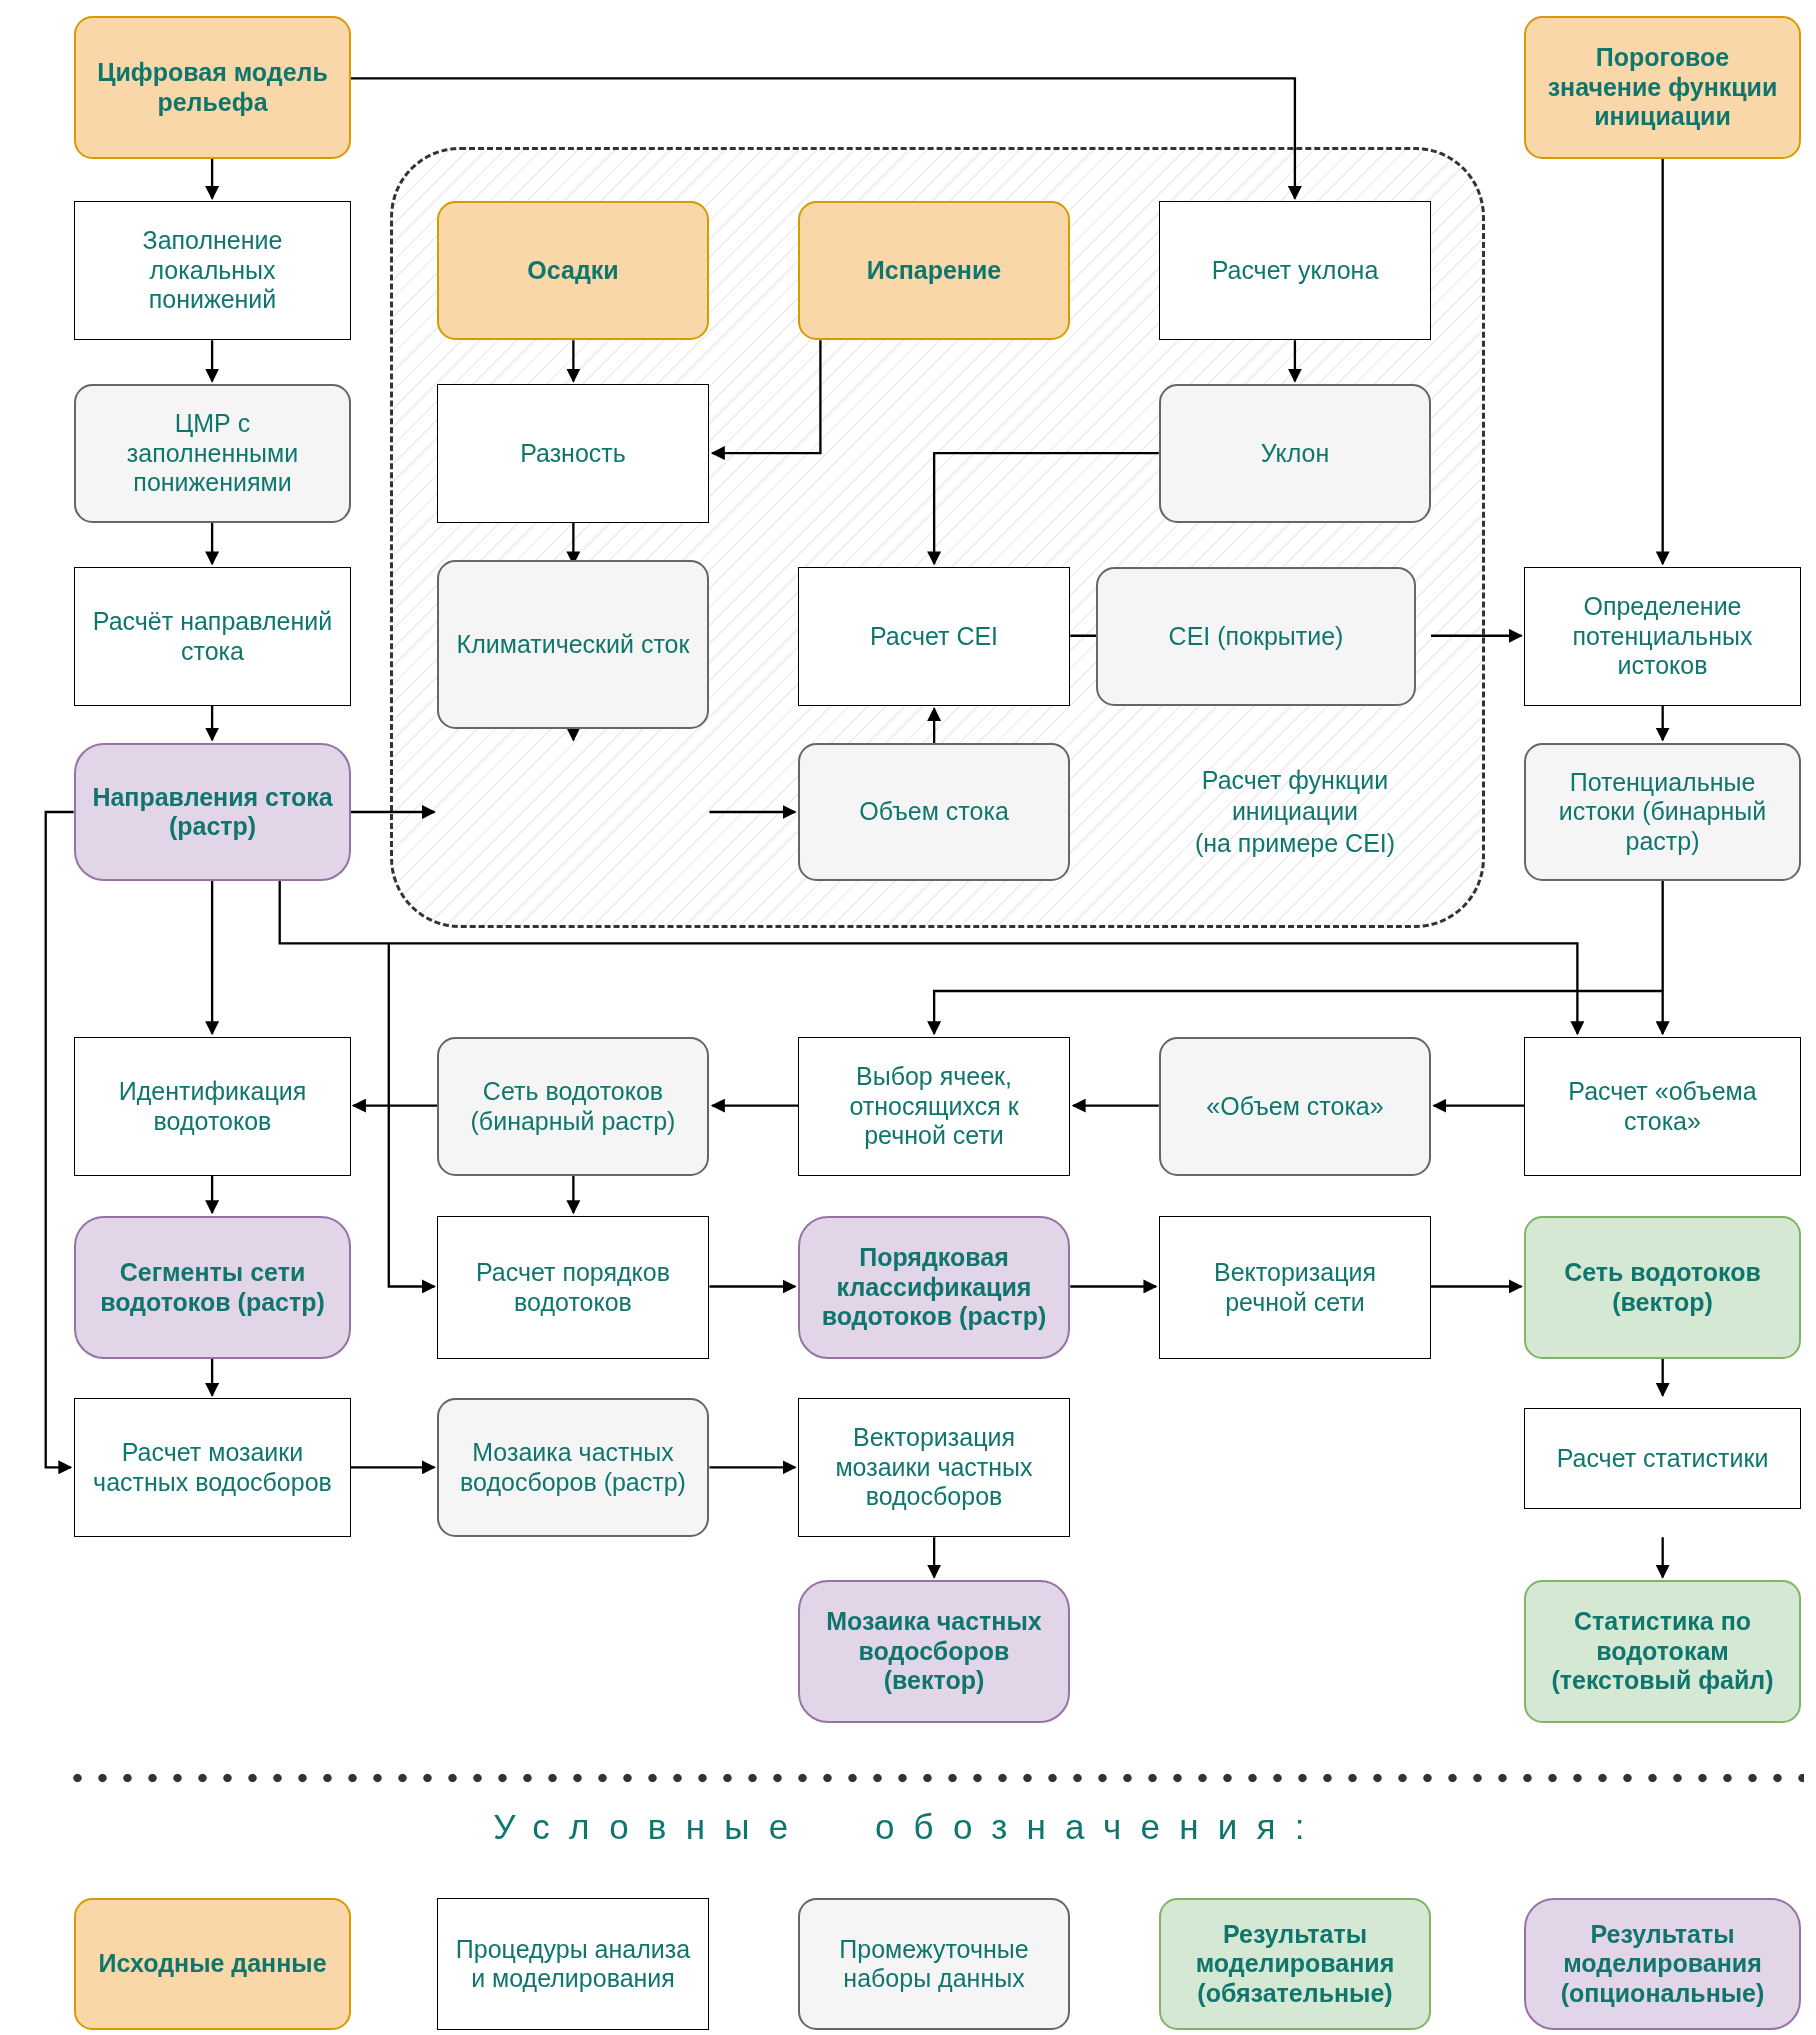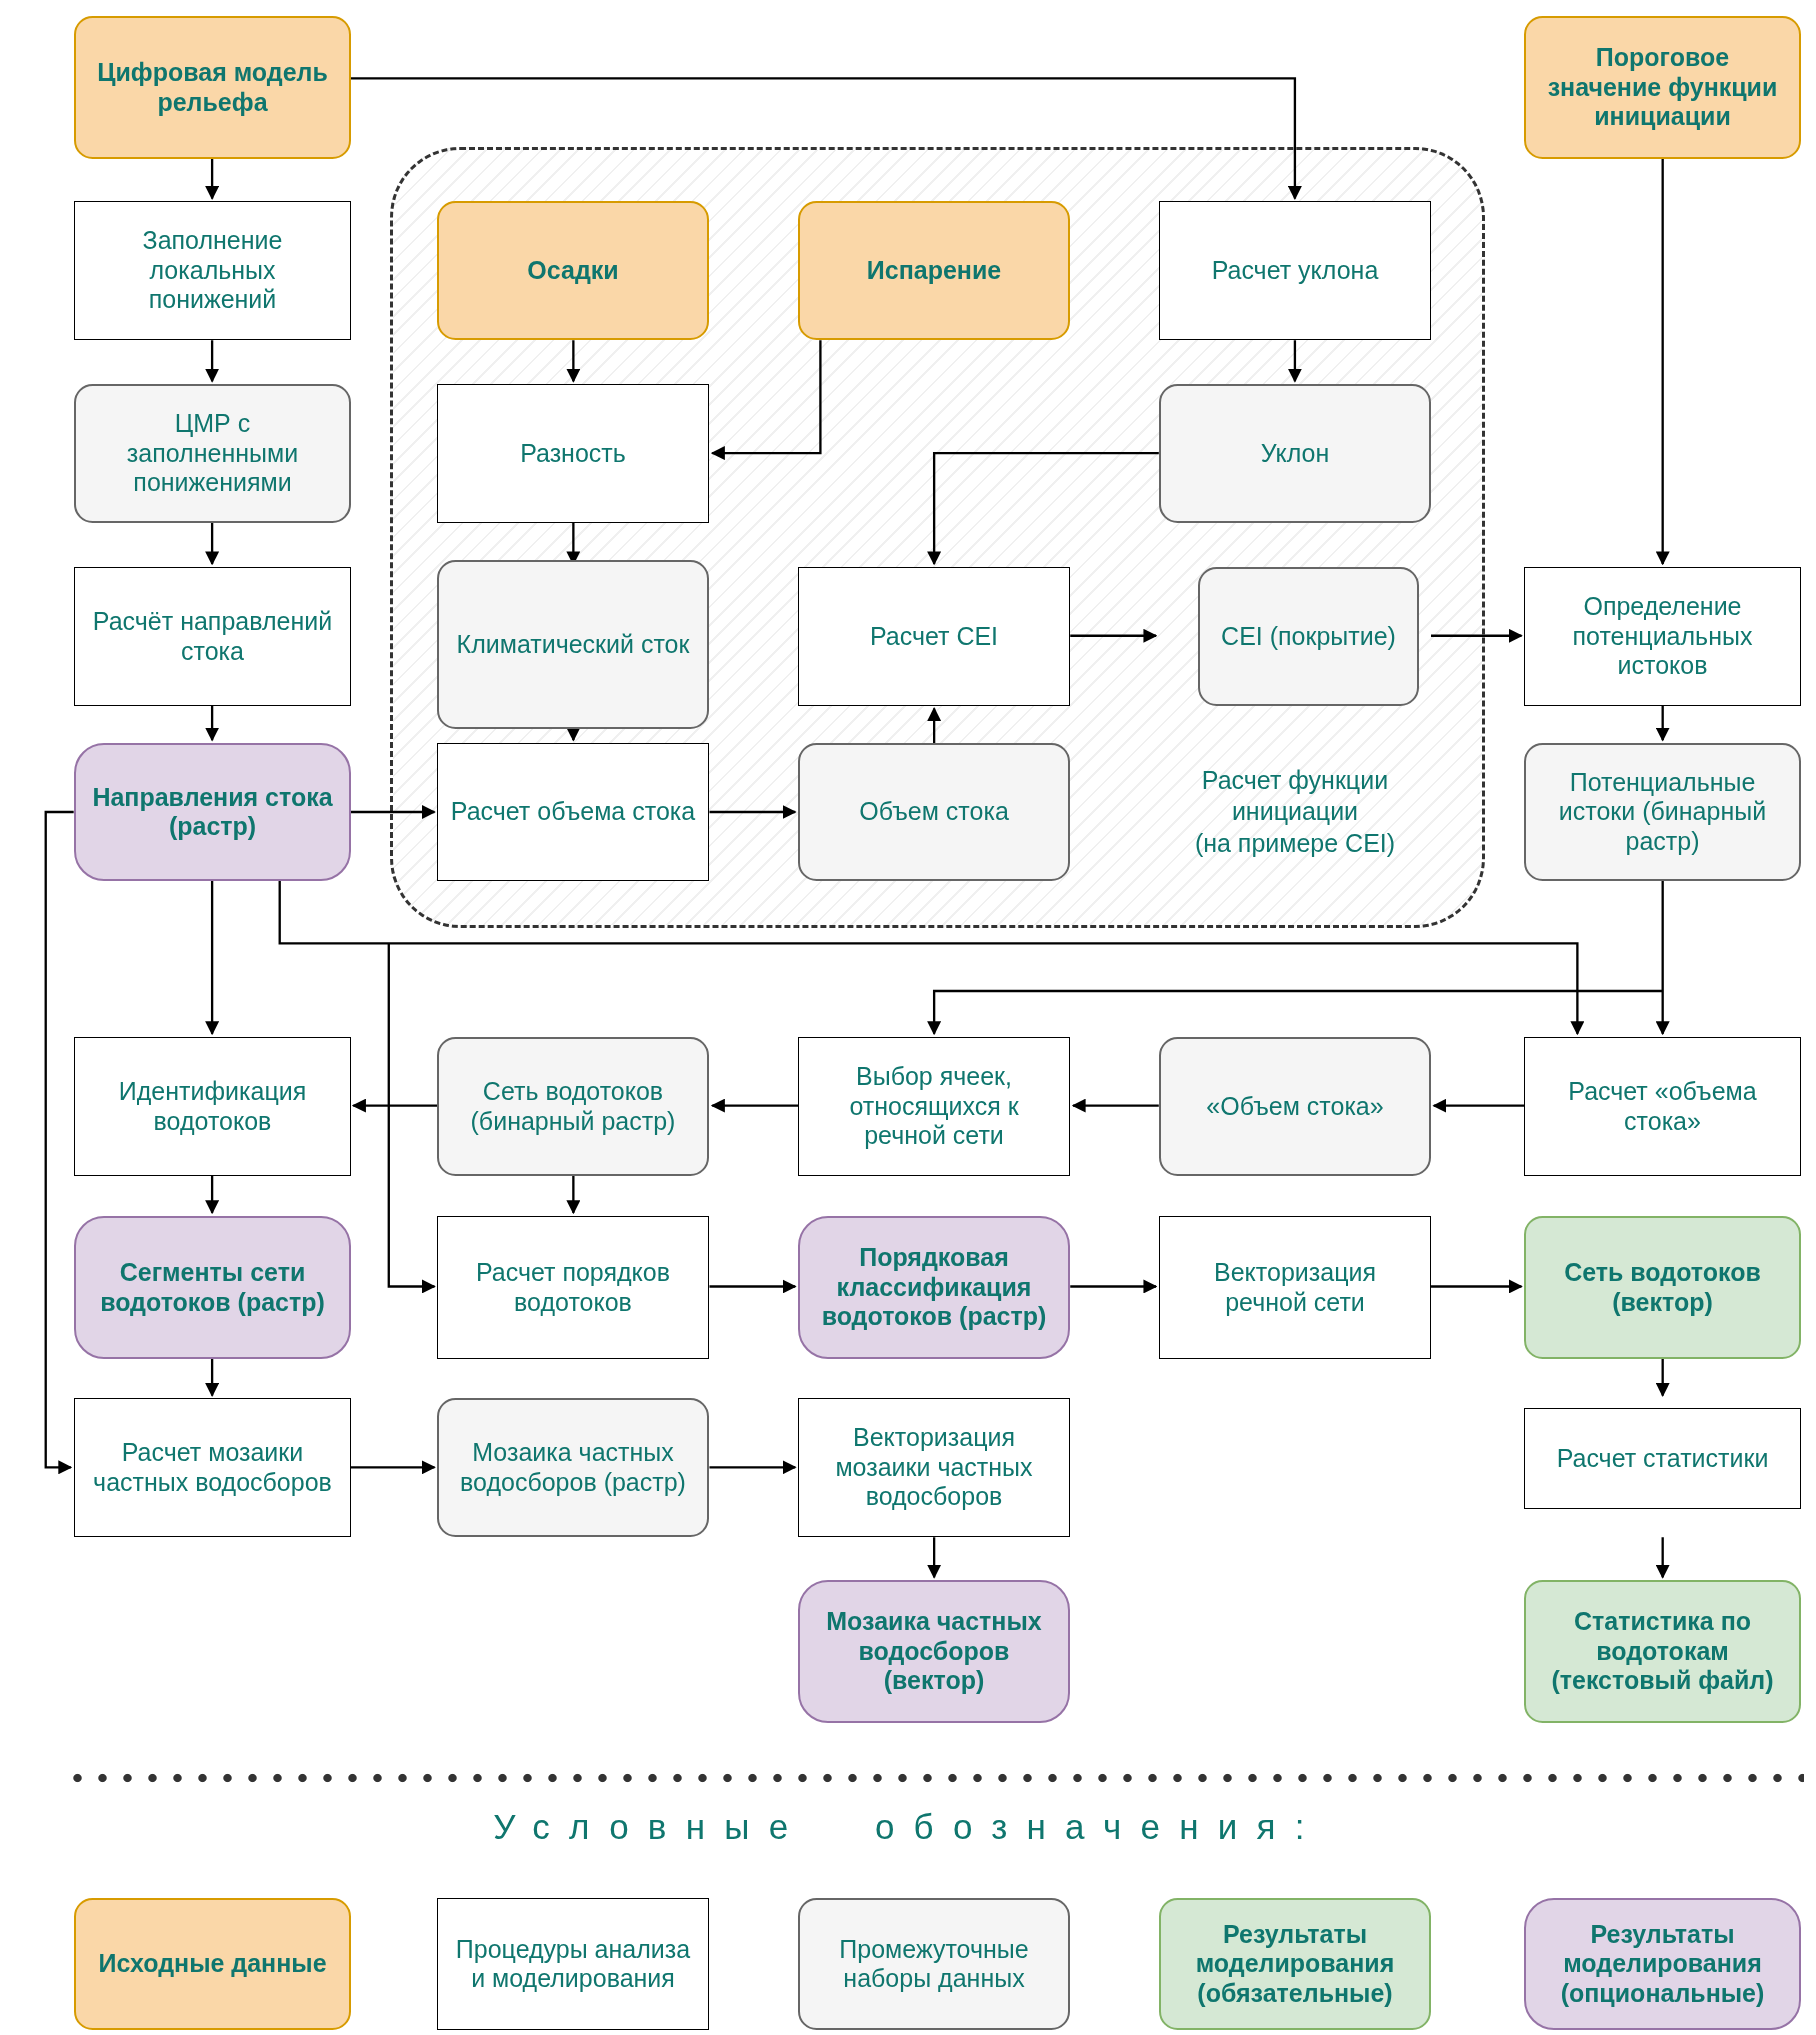--- a/index.html
+++ b/index.html
@@ -125,25 +125,24 @@
   <div class="node input" style="left:798px;top:201px;width:272px;height:139px">Испарение</div>
   <div class="node process" style="left:1159px;top:201px;width:272px;height:139px">Расчет уклона</div>
 
   <div class="node intermediate" style="left:74px;top:384px;width:277px;height:139px">ЦМР с заполненными понижениями</div>
   <div class="node process" style="left:437px;top:384px;width:272px;height:139px">Разность</div>
   <div class="node intermediate" style="left:1159px;top:384px;width:272px;height:139px">Уклон</div>
 
   <div class="node process" style="left:74px;top:567px;width:277px;height:139px">Расчёт направлений стока</div>
   <div class="node intermediate" style="left:437px;top:560px;width:272px;height:169px">Климатический сток</div>
   <div class="node process" style="left:798px;top:567px;width:272px;height:139px">Расчет CEI</div>
-  <div class="node intermediate" style="left:1198px;top:567px;width:221px;height:139px">CEI (покрытие)</div>
+  <div class="node intermediate" style="left:1096px;top:567px;width:320px;height:139px">CEI (покрытие)</div>
   <div class="node process" style="left:1524px;top:567px;width:277px;height:139px">Определение потенциальных истоков</div>
 
   <div class="node optional" style="left:74px;top:743px;width:277px;height:138px">Направления стока (растр)</div>
-  <div class="node process" style="left:437px;top:743px;width:272px;height:138px">Расчет объема стока</div>
   <div class="node intermediate" style="left:798px;top:743px;width:272px;height:138px">Объем стока</div>
   <div class="caption">Расчет функции
 инициации
 (на примере CEI)</div>
   <div class="node intermediate" style="left:1524px;top:743px;width:277px;height:138px">Потенциальные истоки (бинарный растр)</div>
 
   <div class="node intermediate" style="left:437px;top:1037px;width:272px;height:139px">Сеть водотоков (бинарный растр)</div>
   <div class="node process" style="left:74px;top:1037px;width:277px;height:139px">Идентификация водотоков</div>
   <div class="node process" style="left:798px;top:1037px;width:272px;height:139px">Выбор ячеек, относящихся к речной сети</div>
   <div class="node intermediate" style="left:1159px;top:1037px;width:272px;height:139px">«Объем стока»</div>

